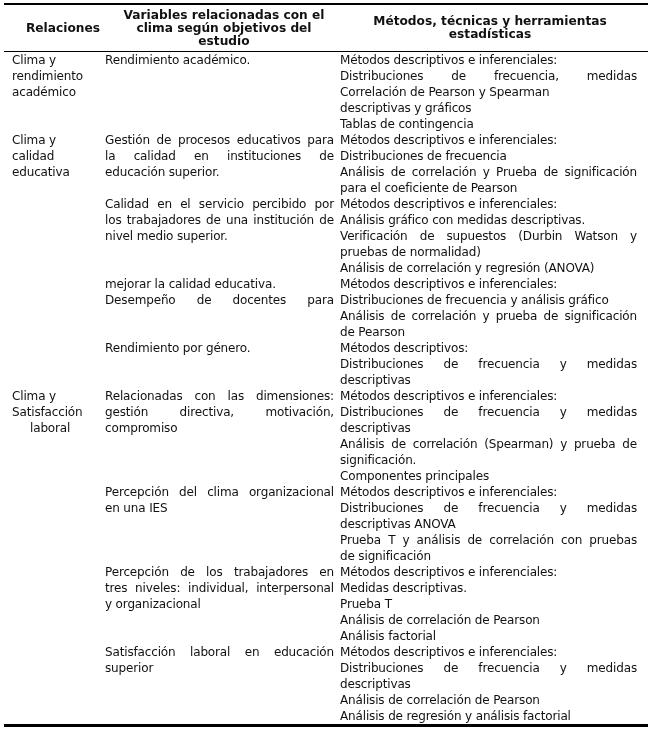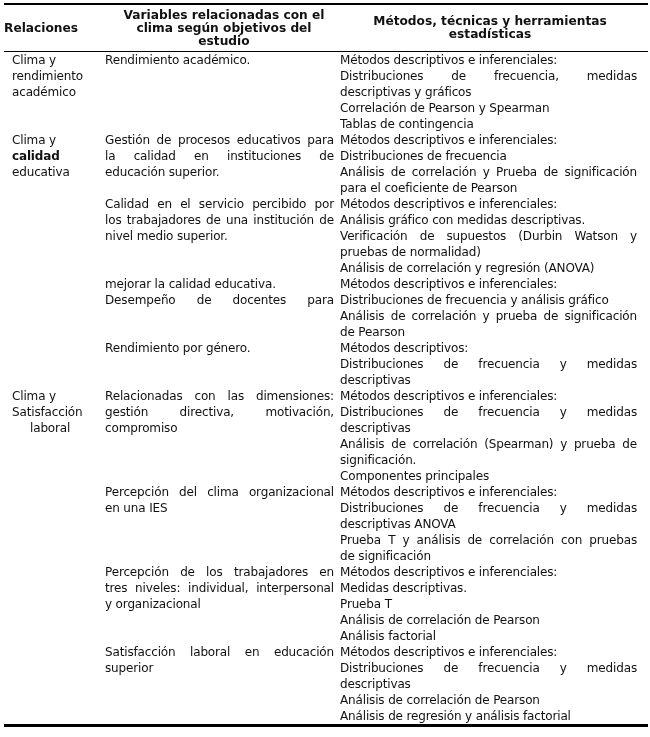--- a/index.html
+++ b/index.html
@@ -6,21 +6,21 @@
   body { width:650px; height:737px; position:relative; overflow:hidden;
          font-family:"DejaVu Sans", sans-serif; color:#111; }
   .table { position:absolute; left:4px; top:3px; width:644px; }
   .rule-top { height:2px; background:#000; }
   .rule-mid { height:1px; background:#000; }
   .rule-bot { height:3px; background:#000; }
   .hdr { display:flex; height:46px; align-items:center; font-weight:bold; font-size:12.2px; line-height:13px; text-align:center; }
   .c1 { width:101px; padding-left:8px; box-sizing:border-box; }
   .c2 { width:235px; padding-right:6px; box-sizing:border-box; }
   .c3 { width:297px; box-sizing:border-box; }
-  .hdr .c1 { padding-left:0; text-align:left; width:96px; }
+  .hdr .c1 { padding-left:0; text-align:right; width:96px; }
   .hdr .c2 { padding:0 6px 0 14px; width:240px; }
   .hdr .c3 { width:300px; padding:0 4px; }
   .body { font-size:12px; line-height:16px; letter-spacing:-0.15px; }
   .row { display:flex; }
   .group { }
   .sub { display:flex; }
   .cell { text-align:justify; }
   .c2 .line, .c3 .line { display:block; }
   .just { text-align:justify; text-align-last:justify; }
   .left { text-align:left; }
@@ -44,31 +44,31 @@
           <span class="line left" style="display: block;">académico</span>
         </div>
         <div>
           <div class="sub">
             <div class="c2 cell">
               <span class="line left">Rendimiento académico.</span>
             </div>
             <div class="c3 cell">
               <span class="line left">Métodos descriptivos e inferenciales:</span>
               <span class="line just">Distribuciones de frecuencia, medidas</span>
+              <span class="line left">Correlación de Pearson y Spearman</span>
               <span class="line left">descriptivas y gráficos</span>
-              <span class="line left">Correlación de Pearson y Spearman</span>
               <span class="line left">Tablas de contingencia</span>
             </div>
           </div>
         </div>
       </div>
       <div class="row group">
         <div class="c1">
           <span class="line left" style="display: block;">Clima y</span>
-          <span class="line left" style="display: block; font-weight: bold;">calidad</span>
+          <span class="line left" style="display: block;">calidad</span>
           <span class="line left" style="display: block;">educativa</span>
         </div>
         <div>
           <div class="sub">
             <div class="c2 cell">
               <span class="line just">Gestión de procesos educativos para</span>
               <span class="line just">la calidad en instituciones de</span>
               <span class="line left">educación superior.</span>
             </div>
             <div class="c3 cell">

